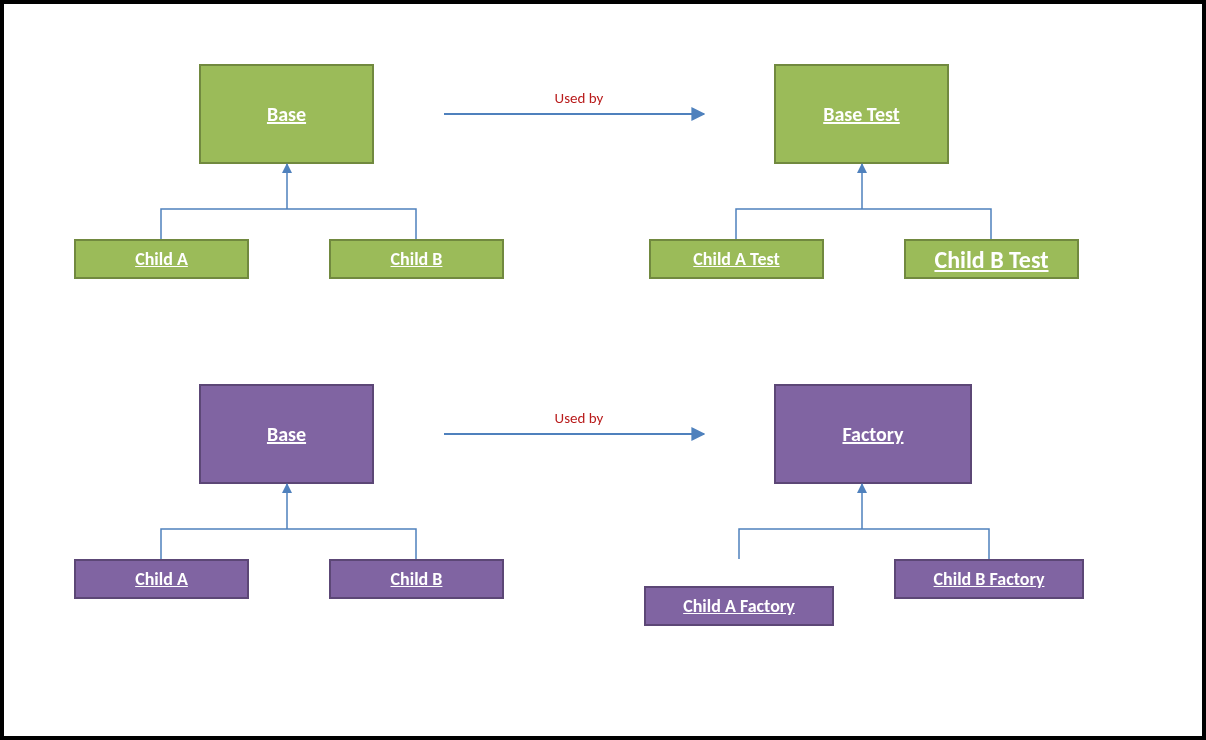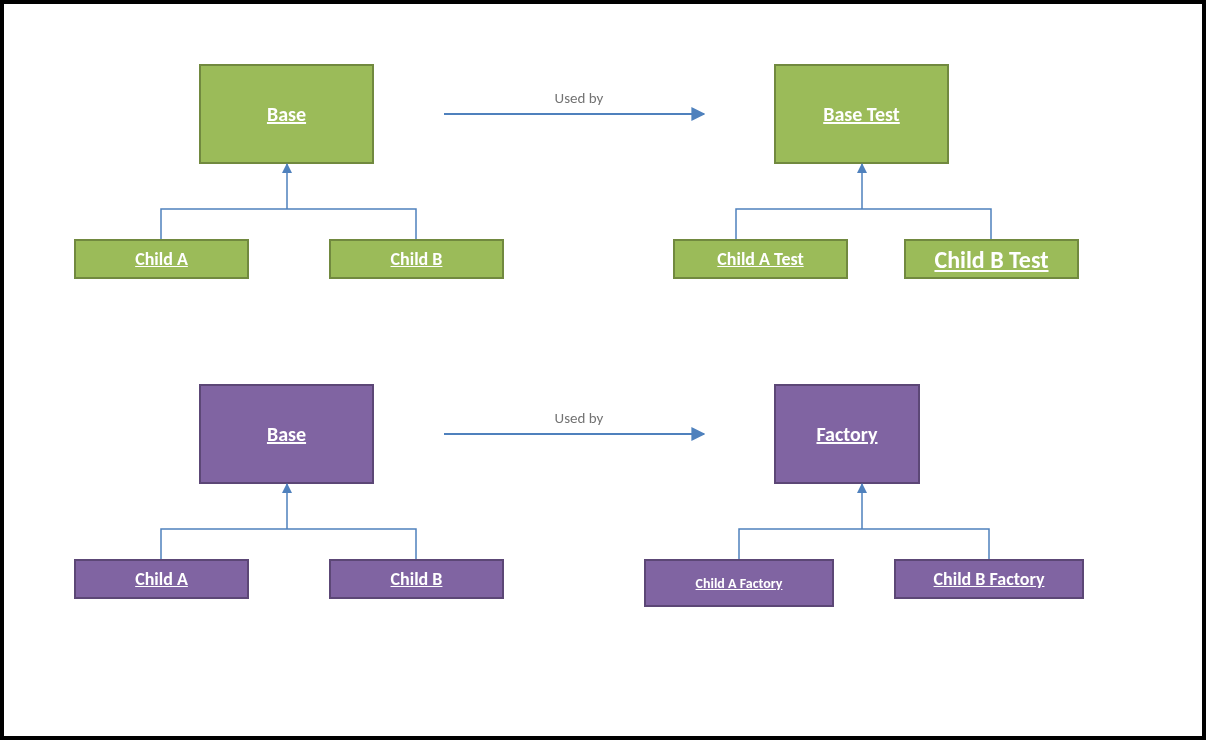--- a/index.html
+++ b/index.html
@@ -29,21 +29,21 @@
   .green {
     background: #9bbb59;
     border: 2px solid #71893f;
   }
   .purple {
     background: #8064a2;
     border: 2px solid #5c4776;
   }
   .label {
     position: absolute;
-    color: #737373;
+    color: #b91c1c;
     font-size: 15px;
     text-align: center;
   }
   svg.overlay {
     position: absolute;
     top: 0;
     left: 0;
     pointer-events: none;
   }
 </style>
@@ -58,43 +58,43 @@
   <div class="box green" style="left:70px; top:235px; width:175px; height:40px; font-size:18px;">
     <span>Child A</span>
   </div>
   <div class="box green" style="left:325px; top:235px; width:175px; height:40px; font-size:18px;">
     <span>Child B</span>
   </div>
 
   <div class="box green" style="left:770px; top:60px; width:175px; height:100px; font-size:20px;align-items:center;">
     <span>Base Test</span>
   </div>
-  <div class="box green" style="left:645px; top:235px; width:175px; height:40px; font-size:18px;margin-left:24px;">
+  <div class="box green" style="left:645px; top:235px; width:175px; height:40px; font-size:18px;">
     <span>Child A Test</span>
   </div>
   <div class="box green" style="left:900px; top:235px; width:175px; height:40px; font-size:24px;">
     <span>Child B Test</span>
   </div>
 
   <div class="label" style="left:535px; top:85px; width:80px;">Used by</div>
 
   <div class="box purple" style="left:195px; top:380px; width:175px; height:100px; font-size:20px;">
     <span>Base</span>
   </div>
   <div class="box purple" style="left:70px; top:555px; width:175px; height:40px; font-size:18px;">
     <span>Child A</span>
   </div>
   <div class="box purple" style="left:325px; top:555px; width:175px; height:40px; font-size:18px;">
     <span>Child B</span>
   </div>
 
-  <div class="box purple" style="left:770px; top:380px; width:146px; height:100px; font-size:20px;">
+  <div class="box purple" style="left:770px; top:380px; width:198px; height:100px; font-size:20px;">
     <span>Factory</span>
   </div>
-  <div class="box purple" style="left:640px; top:555px; width:190px; height:48px; font-size:14px;">
+  <div class="box purple" style="left:640px; top:582px; width:190px; height:40px; font-size:18px;">
     <span>Child A Factory</span>
   </div>
   <div class="box purple" style="left:890px; top:555px; width:190px; height:40px; font-size:18px;">
     <span>Child B Factory</span>
   </div>
 
   <div class="label" style="left:535px; top:405px; width:80px;">Used by</div>
 
   <svg class="overlay" width="1206" height="740">
     <defs>

